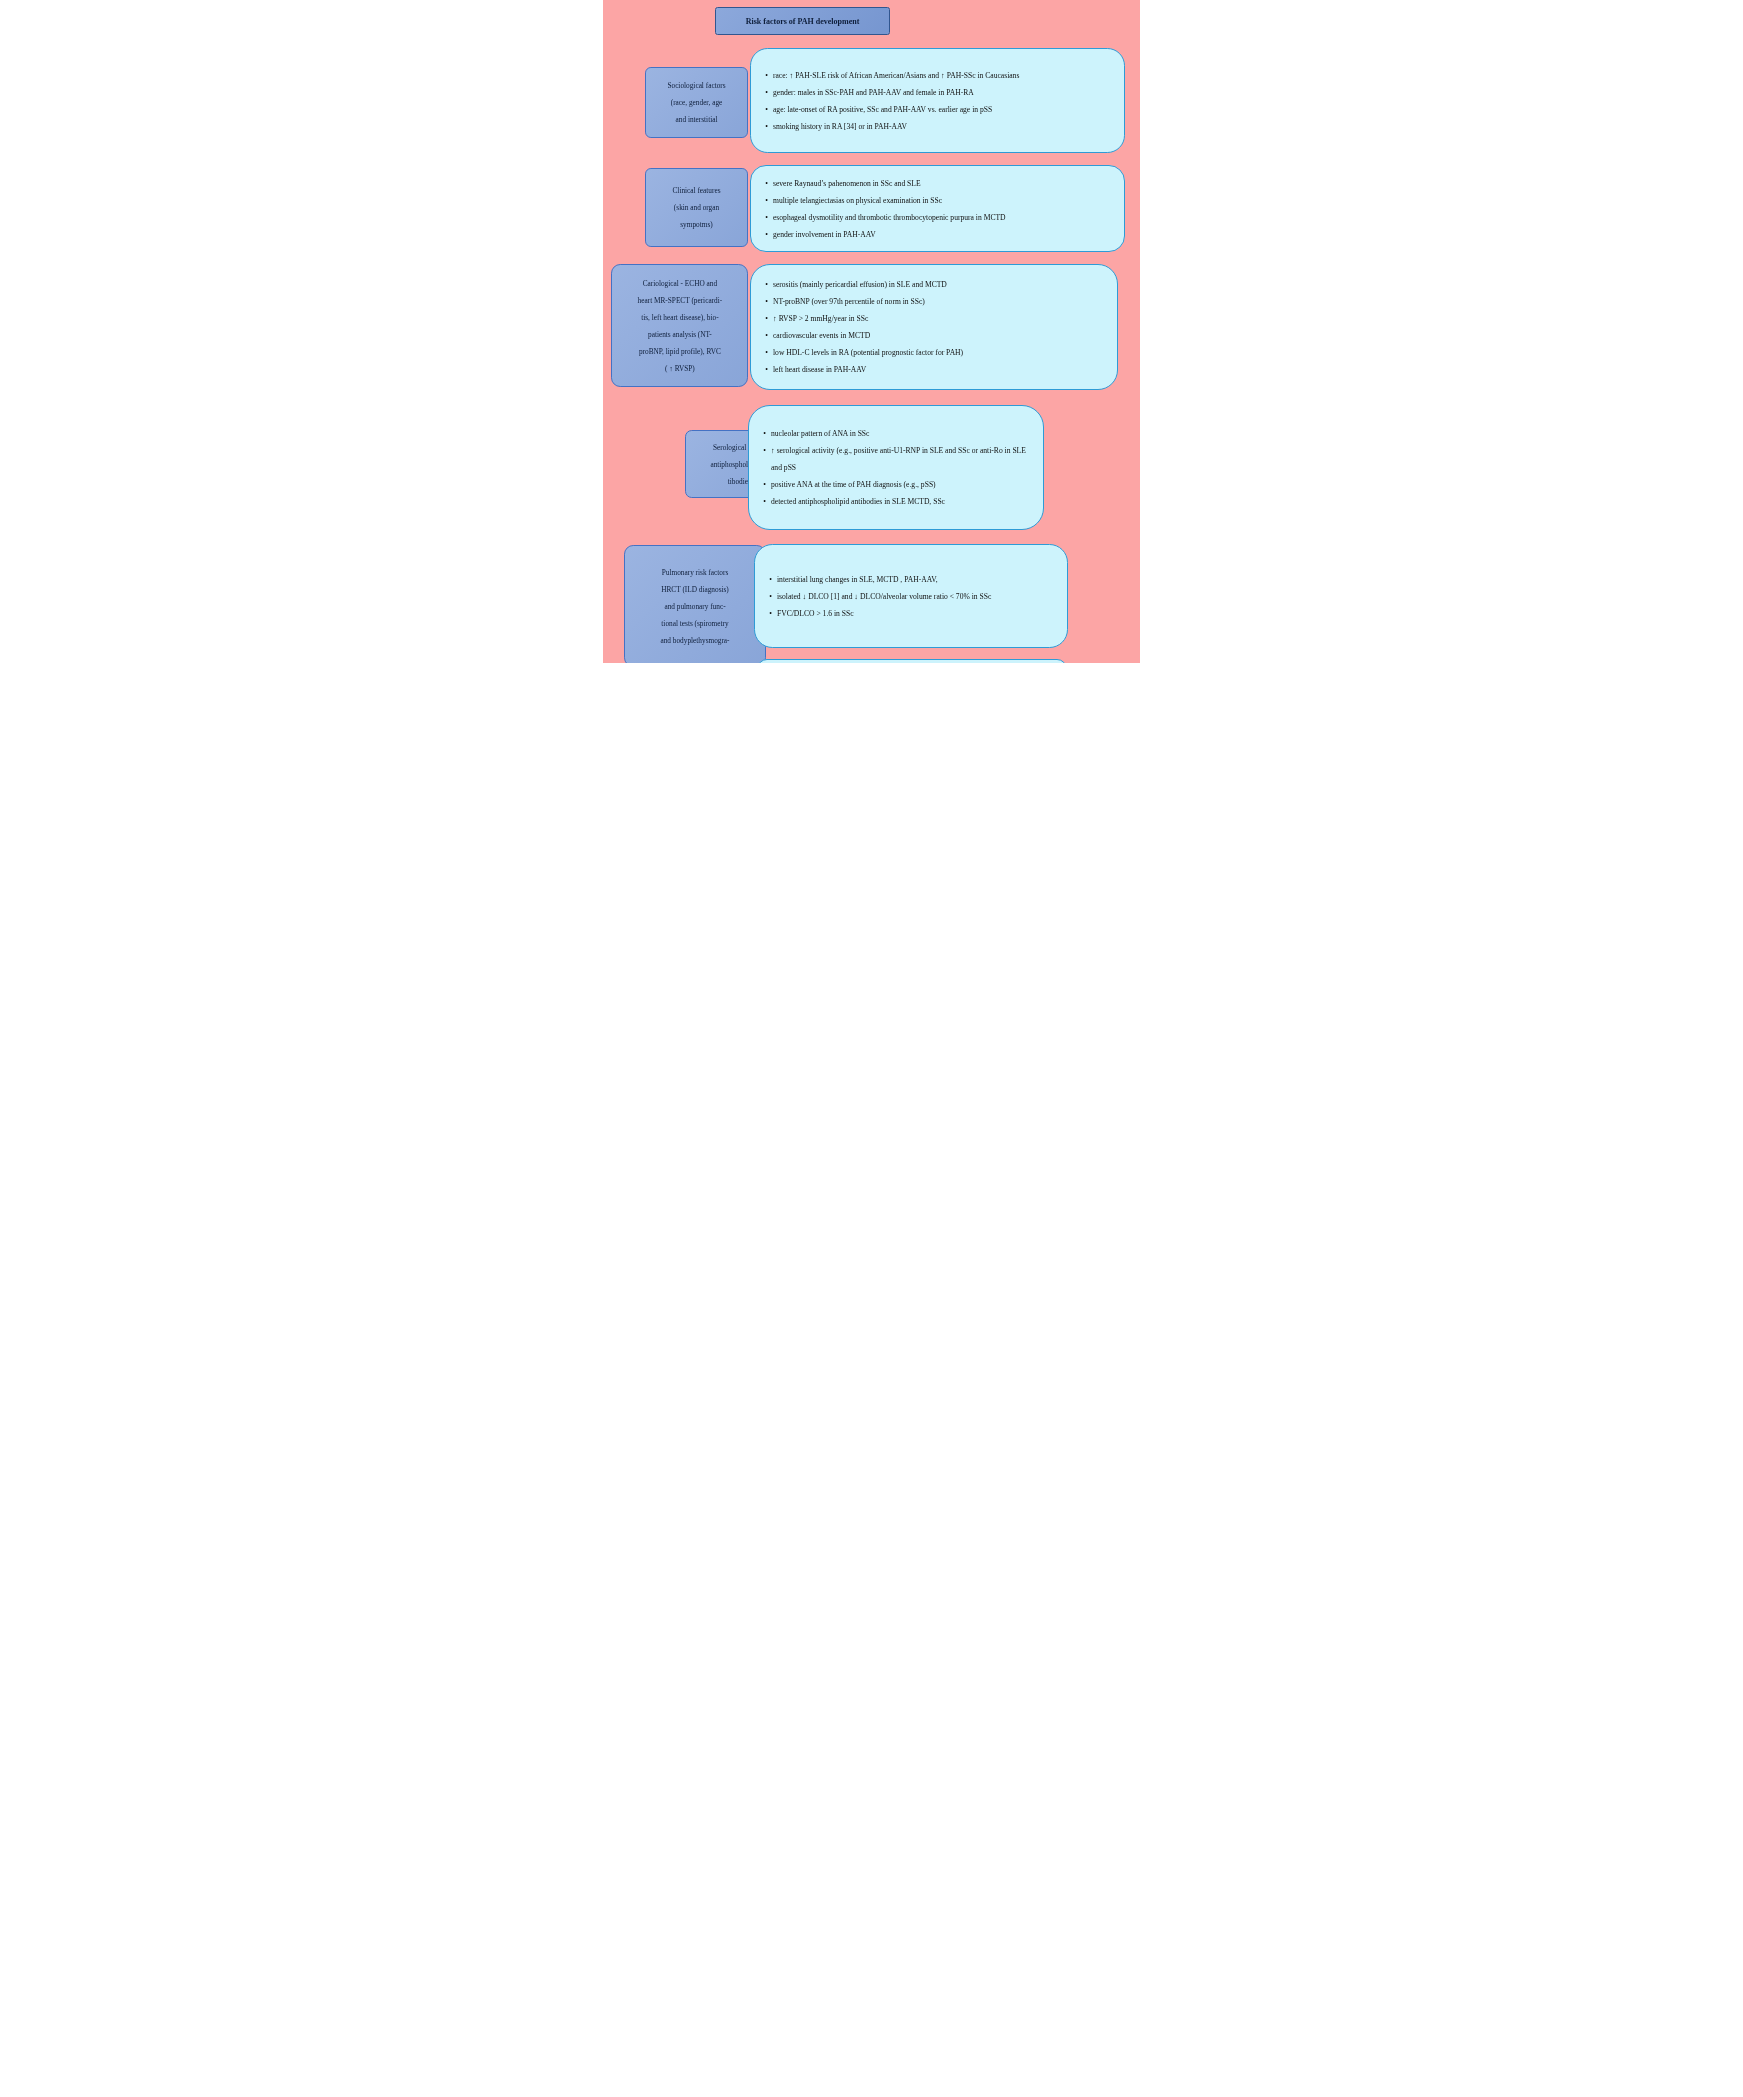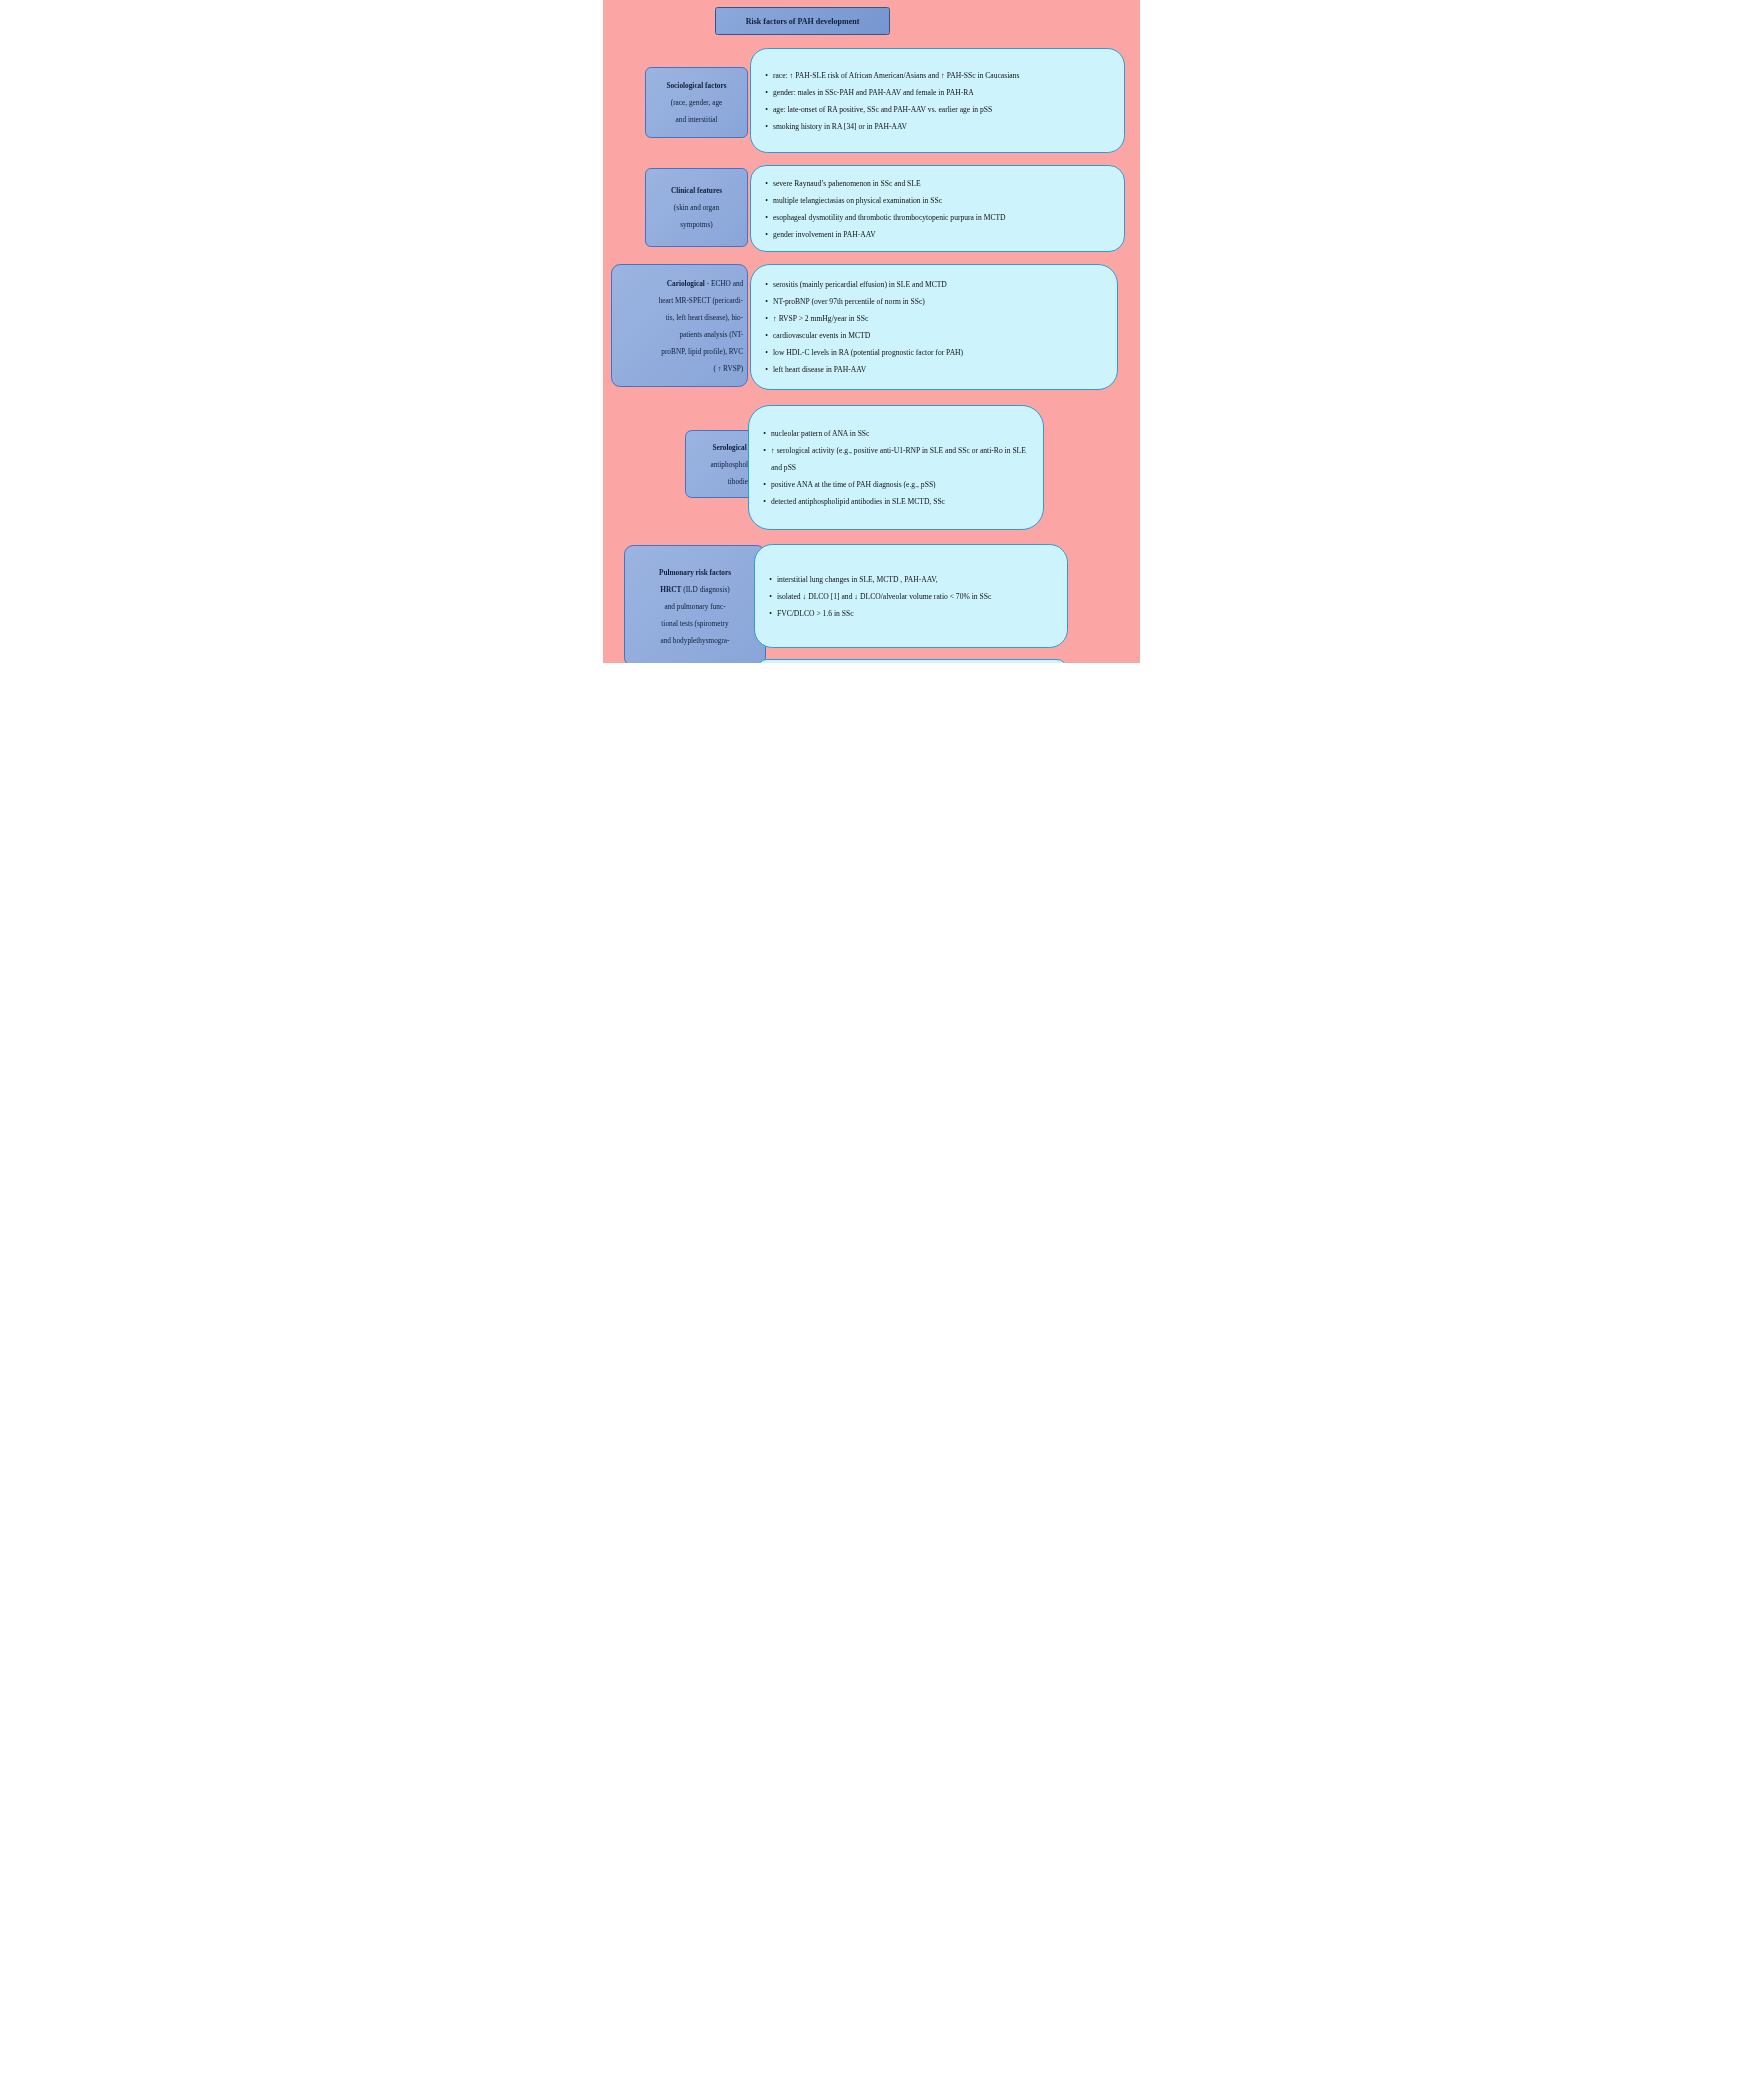--- a/index.html
+++ b/index.html
@@ -27,41 +27,41 @@
     background:linear-gradient(135deg,#9BB4E1,#89A5D8);
     border:1px solid #4472C4;
     box-sizing:border-box;
     display:flex; flex-direction:column; justify-content:center;
     text-align:center;
     color:#0e1e3a;
     font-size:7.3px;
     padding:2.5px 4.2px;
   }
   .cat-line{line-height:17px;}
-  .b{font-weight:bold;}
+  .b{font-weight:normal;}
   .detail-box{
     position:absolute;
     background:#CDF3FC;
     border:1px solid #2E9BD6;
     box-sizing:border-box;
     display:flex; flex-direction:column; justify-content:center;
     padding:3.4px 11px 3.4px 14.3px;
     color:#101010;
     font-size:7.6px;
   }
   .bullet{display:flex; align-items:flex-start; line-height:17px;}
   .dot{margin-right:5px; flex:0 0 auto;}
   .bt{flex:1 1 auto;}
 
   
   .r0l{left:42px; top:67px; width:103px; height:71px; border-radius:5.9px;}
   .r0r{left:147px; top:48px; width:375px; height:105px; border-radius:17.6px;}
   .r1l{left:42px; top:168px; width:103px; height:79px; border-radius:5.9px;}
   .r1r{left:147px; top:165px; width:375px; height:87px; border-radius:16px;}
-  .r2l{left:8.4px;  top:264px; width:137px; height:123px; border-radius:9.2px;text-align:right;}
+  .r2l{left:8.4px;  top:264px; width:137px; height:123px; border-radius:9.2px;}
   .r2r{left:147px; top:264px; width:368px; height:126px; border-radius:20px;}
   .r3l{left:34px;  top:430px; width:111px; height:68px; border-radius:6.7px;margin-left:48px;}
   .r3r{left:145px; top:405px;  width:296px; height:125px; border-radius:22px;}
   .r4l{left:21px;  top:545px; width:142px; height:122px; border-radius:9.2px;}
   .r4r{left:151px; top:544px; width:314px; height:104px; border-radius:18.5px;}
   .sliver{
     position:absolute;
     left:154px; top:659px; width:310px; height:11px;
     background:#CDF3FC; border:1px solid #2E9BD6;
     border-radius:10px 10px 0 0; box-sizing:border-box;

